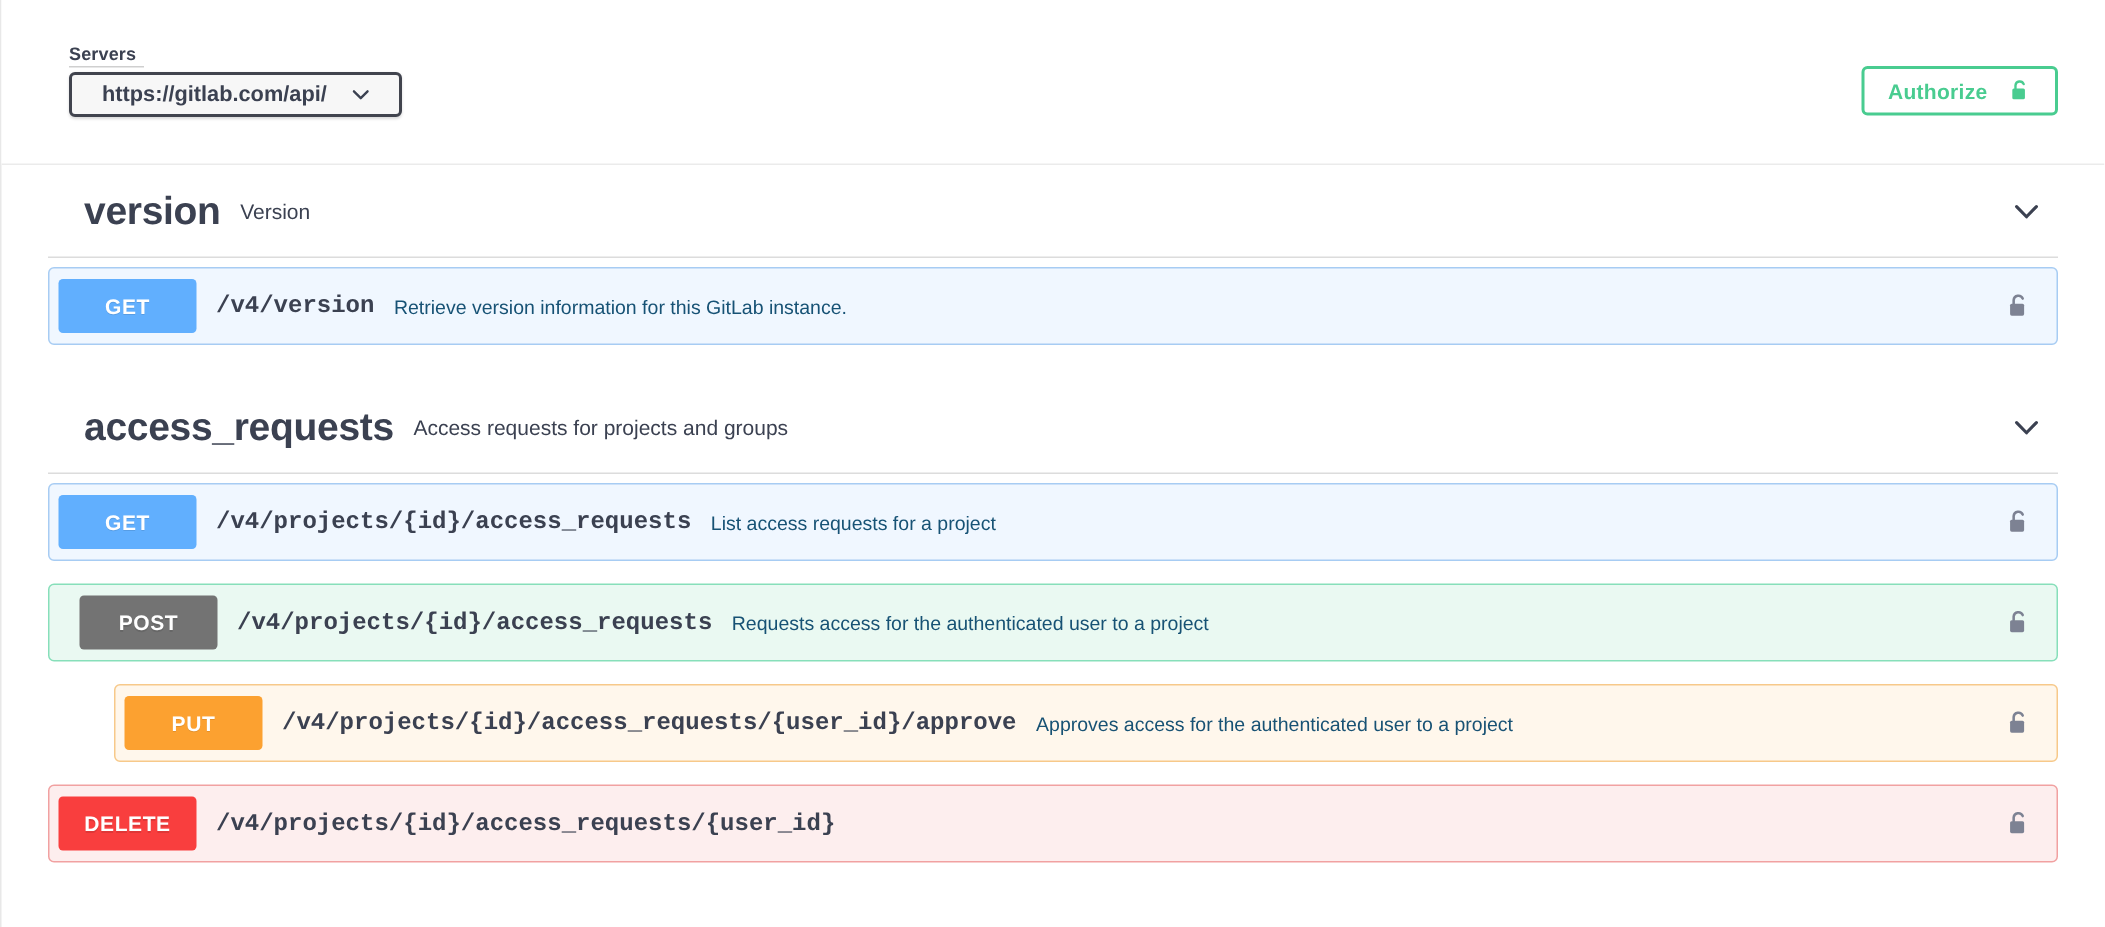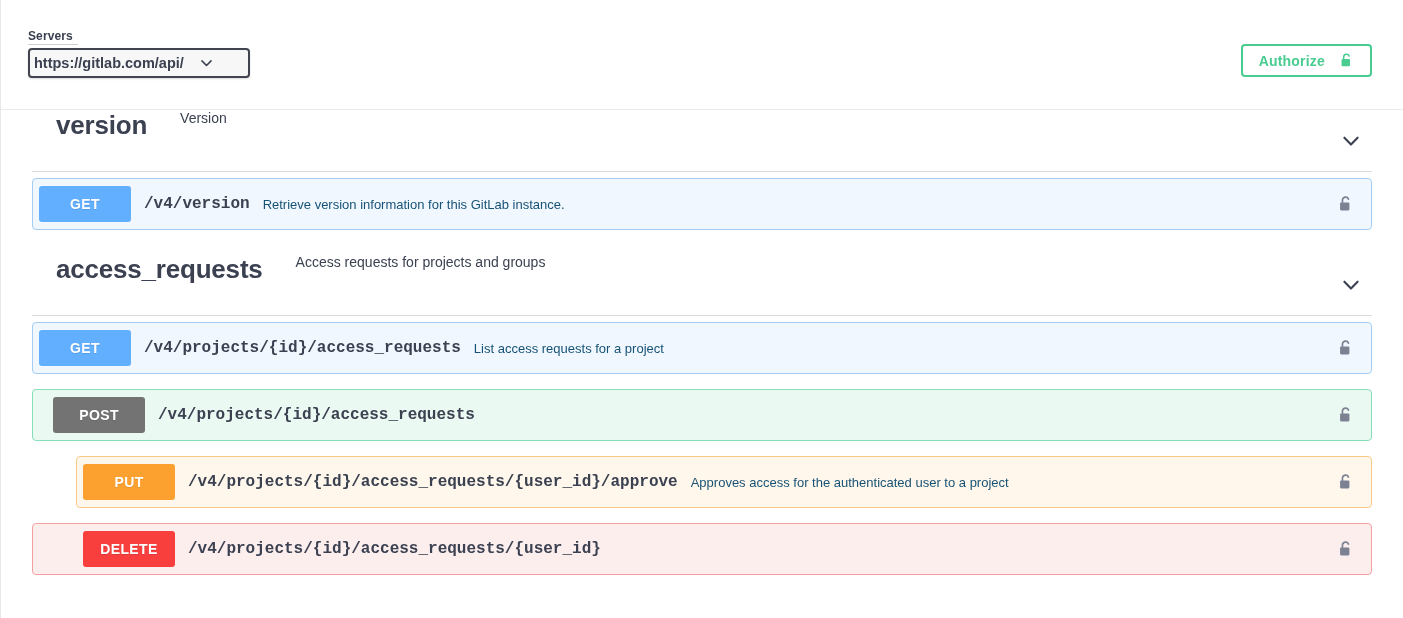--- a/index.html
+++ b/index.html
@@ -30,21 +30,21 @@
   .scheme-bar {
     position: relative;
     height: 110px;
     box-sizing: border-box;
     border-bottom: 1px solid #ebebeb;
     background: #fff;
   }
 
   .servers-block {
     position: absolute;
-    left: 27px;
+    left: 45px;
     top: 29px;
   }
   .servers-label {
     display: block;
     font-size: 12px;
     font-weight: bold;
     color: #3b4151;
     font-family: "Liberation Sans", sans-serif;
     letter-spacing: .1px;
     margin-bottom: 3px;
@@ -52,21 +52,21 @@
     width: 50px;
     padding-bottom: 1px;
   }
   .server-select {
     position: relative;
     display: inline-flex;
     align-items: center;
     box-sizing: border-box;
     height: 30px;
     min-width: 222px;
-    padding: 0 10px 0 4px;
+    padding: 0 10px 0 20px;
     border: 2px solid #41444e;
     border-radius: 4px;
     background: #f7f7f7;
     box-shadow: 0 1px 2px rgba(0,0,0,0.15);
     cursor: pointer;
   }
   .server-select .sel-value {
     font-size: 14.5px;
     font-weight: bold;
     color: #3b4151;
@@ -113,27 +113,26 @@
 
   
   .content {
     padding: 0 31px 0 31px;
   }
   .tag-section { }
 
   .tag-header {
     position: relative;
     display: flex;
-    align-items: flex-start;
+    align-items: center;
     height: 62px;
     padding: 0 10px 0 24px;
     box-sizing: border-box;
     border-bottom: 1px solid #dcdcdc;
     cursor: pointer;
-    gap: 20px;
   }
   .tag-name {
     font-size: 26px;
     font-weight: bold;
     color: #3b4151;
     letter-spacing: -0.2px;
   }
   .tag-desc {
     margin-left: 13px;
     font-size: 14px;
@@ -208,21 +207,21 @@
 
   
   .m-get    { background: #61affe; }
   .m-post   { background: #737373; margin-left: 20px; }
   .m-put    { background: #fca130; }
   .m-delete { background: #f93e3e; }
 
   .row-get    { background: #f0f7ff; border-color: #a7ccf3; }
   .row-post   { background: #eaf9f2; border-color: #87dfba; }
   .row-put    { background: #fff7ec; border-color: #f7c98a; margin-left: 44px; }
-  .row-delete { background: #fdeeee; border-color: #f1a1a1; padding-left: 44px; }
+  .row-delete { background: #fdeeee; border-color: #f1a1a1; }
 </style>
 </head>
 <body>
 
 <div id="page">
 
   <div class="scheme-bar">
 
     <div class="servers-block">
       <label class="servers-label">Servers</label>
@@ -297,20 +296,21 @@
             <svg viewBox="0 0 20 22" width="17" height="19" aria-hidden="true">
               <path d="M6.4 9.2 V6.3 a3.7 3.7 0 0 1 7.1 -1.1" fill="none" stroke="#7d8293" stroke-width="2" stroke-linecap="round"></path>
               <rect x="3.6" y="9.2" width="11" height="9.4" rx="1.3" fill="#7d8293"></rect>
             </svg>
           </span>
         </div>
 
         <div class="op-row row-post">
           <span class="op-method m-post">POST</span>
           <span class="op-path">/v4/projects/{id}/access_requests</span>
+          <span class="op-summary">Requests access for the authenticated user to a project</span>
           <span class="op-lock">
             <svg viewBox="0 0 20 22" width="17" height="19" aria-hidden="true">
               <path d="M6.4 9.2 V6.3 a3.7 3.7 0 0 1 7.1 -1.1" fill="none" stroke="#7d8293" stroke-width="2" stroke-linecap="round"></path>
               <rect x="3.6" y="9.2" width="11" height="9.4" rx="1.3" fill="#7d8293"></rect>
             </svg>
           </span>
         </div>
 
         <div class="op-row row-put">
           <span class="op-method m-put">PUT</span>

